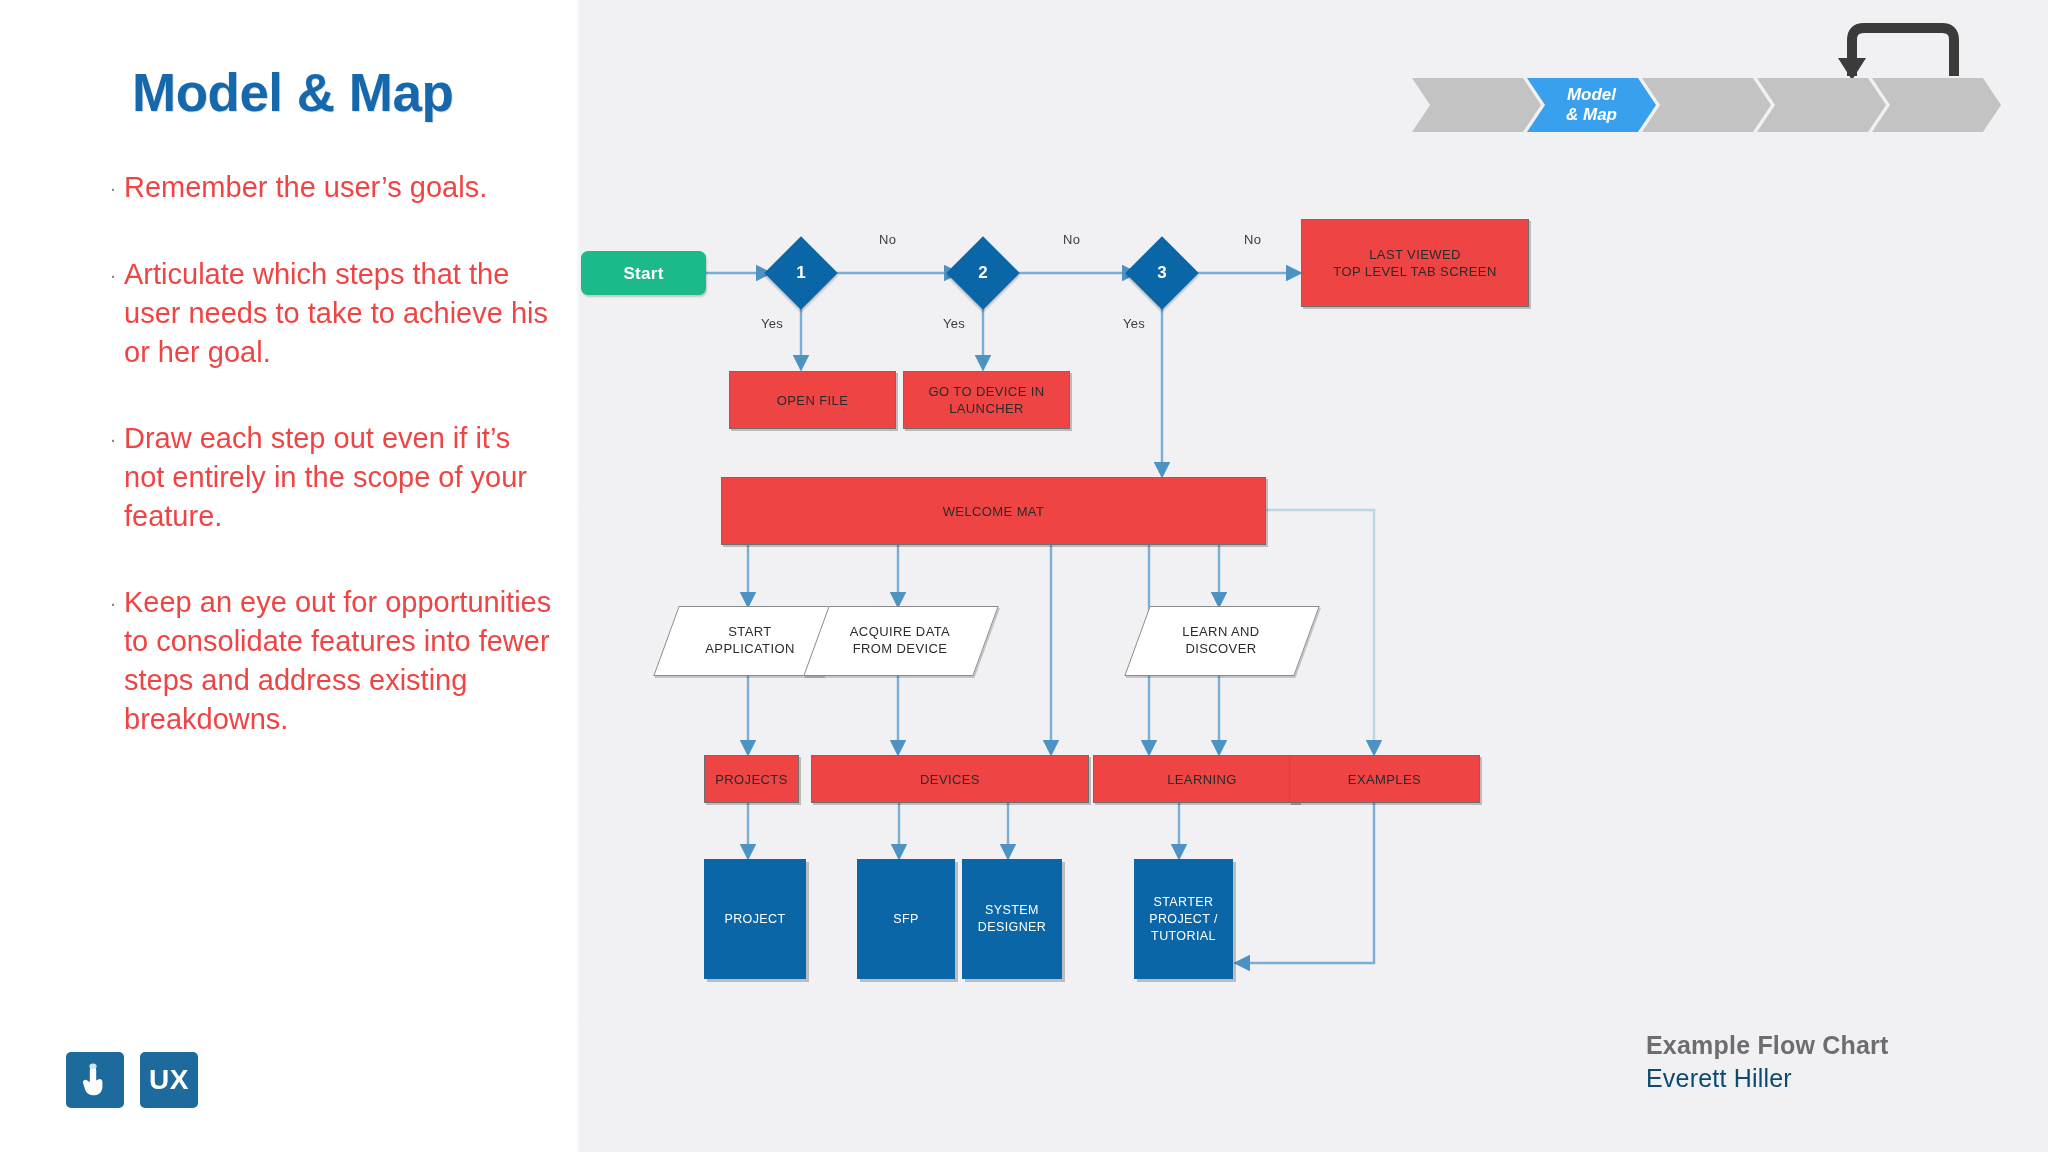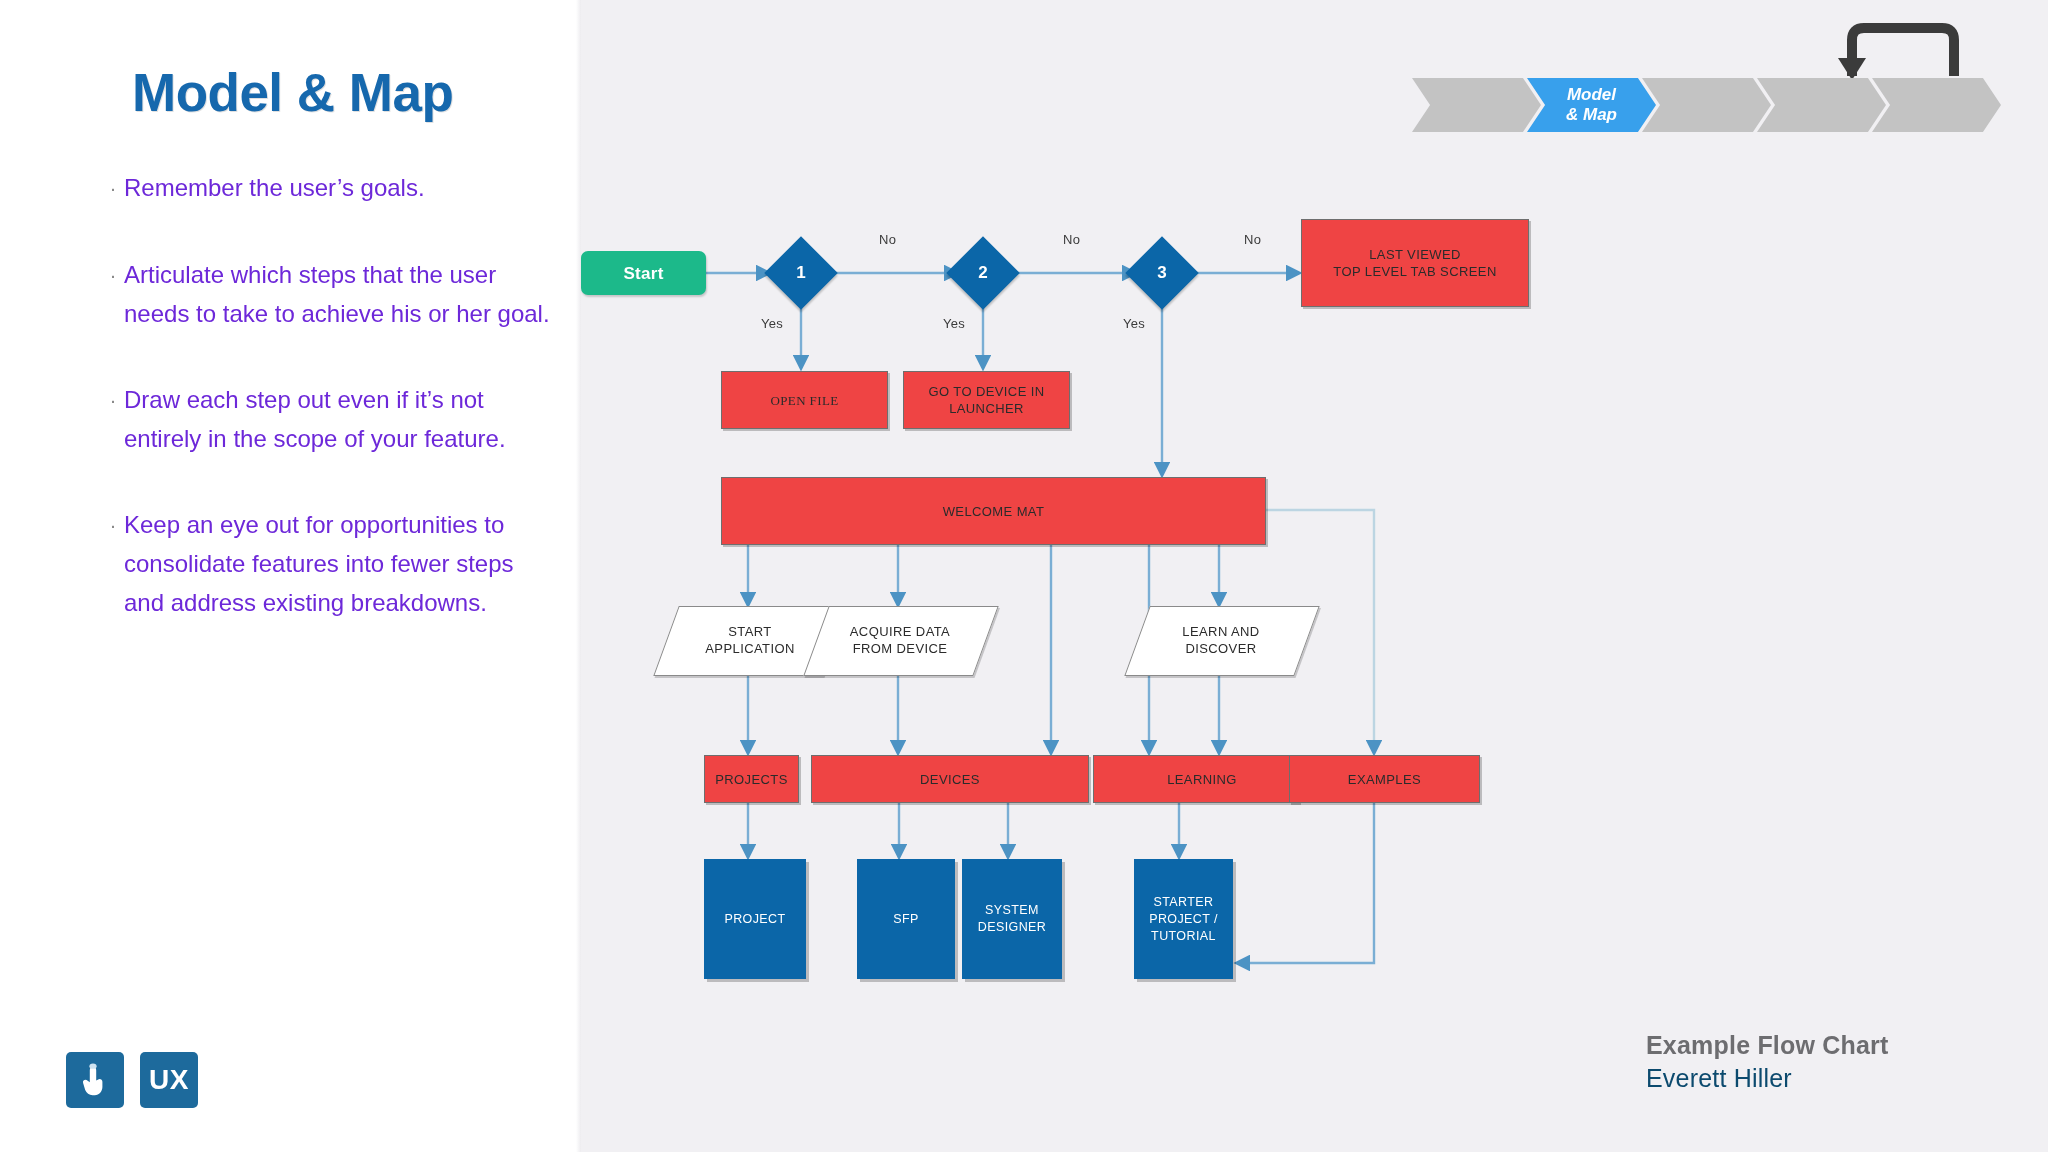--- a/index.html
+++ b/index.html
@@ -30,21 +30,21 @@
   }
   .bullet-item{
     display:flex;align-items:flex-start;
     margin-bottom:47px;
   }
   .bullet-dot{
     width:22px;flex:0 0 22px;color:#8a8a8a;font-size:21px;
     line-height:40px;text-align:center;
   }
   .bullet-text{
-    color:#6d28d9;font-size:24px;line-height:39px;
+    color:#ef4444;font-size:29px;line-height:39px;
   }
 
   
   #logo{
     position:absolute;left:22px;top:1052px;
     display:flex;gap:16px;
   }
   .logo-tile{
     width:58px;height:56px;background:#1d6a9c;border-radius:5px;
     display:flex;align-items:center;justify-content:center;
@@ -264,21 +264,21 @@
     <div class="edge-label" style="left:482px;top:232px;">No</div>
     <div class="edge-label" style="left:663px;top:232px;">No</div>
     <div class="edge-label" style="left:180px;top:316px;">Yes</div>
     <div class="edge-label" style="left:362px;top:316px;">Yes</div>
     <div class="edge-label" style="left:542px;top:316px;">Yes</div>
 
     <div class="node proc" style="left:720px;top:219px;width:226px;height:86px;">
       <span>LAST VIEWED<br>TOP LEVEL TAB SCREEN</span>
     </div>
 
-    <div class="node proc" style="left:140px;top:371px;width:165px;height:56px;font-family:Liberation Serif, serif;">OPEN FILE</div>
+    <div class="node proc" style="left:148px;top:371px;width:165px;height:56px;">OPEN FILE</div>
     <div class="node proc" style="left:322px;top:371px;width:165px;height:56px;">
       <span>GO TO DEVICE IN<br>LAUNCHER</span>
     </div>
 
     <div class="node proc" style="left:140px;top:477px;width:543px;height:66px;">WELCOME MAT</div>
 
     <div class="node para" style="left:85px;top:606px;width:168px;height:68px;">
       <div class="para-shape"></div>
       <span class="para-label">START<br>APPLICATION</span>
     </div>

